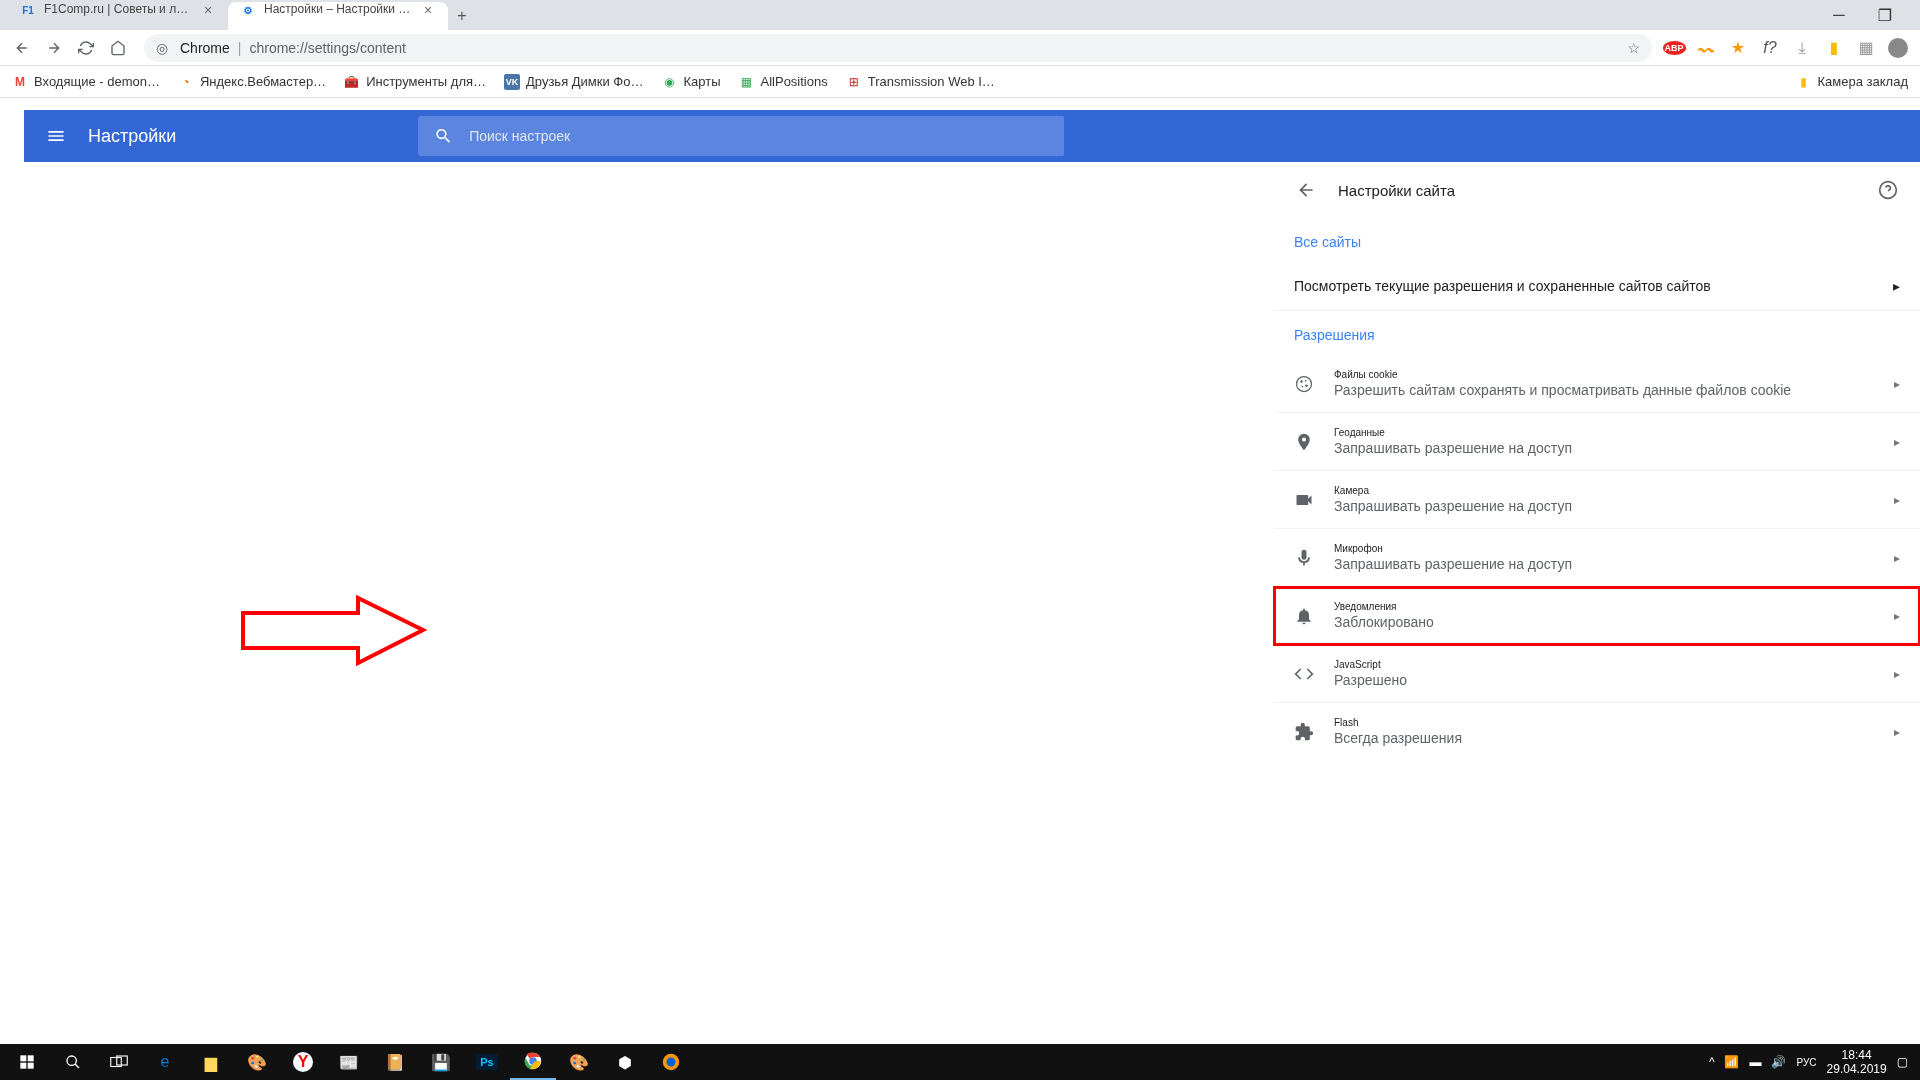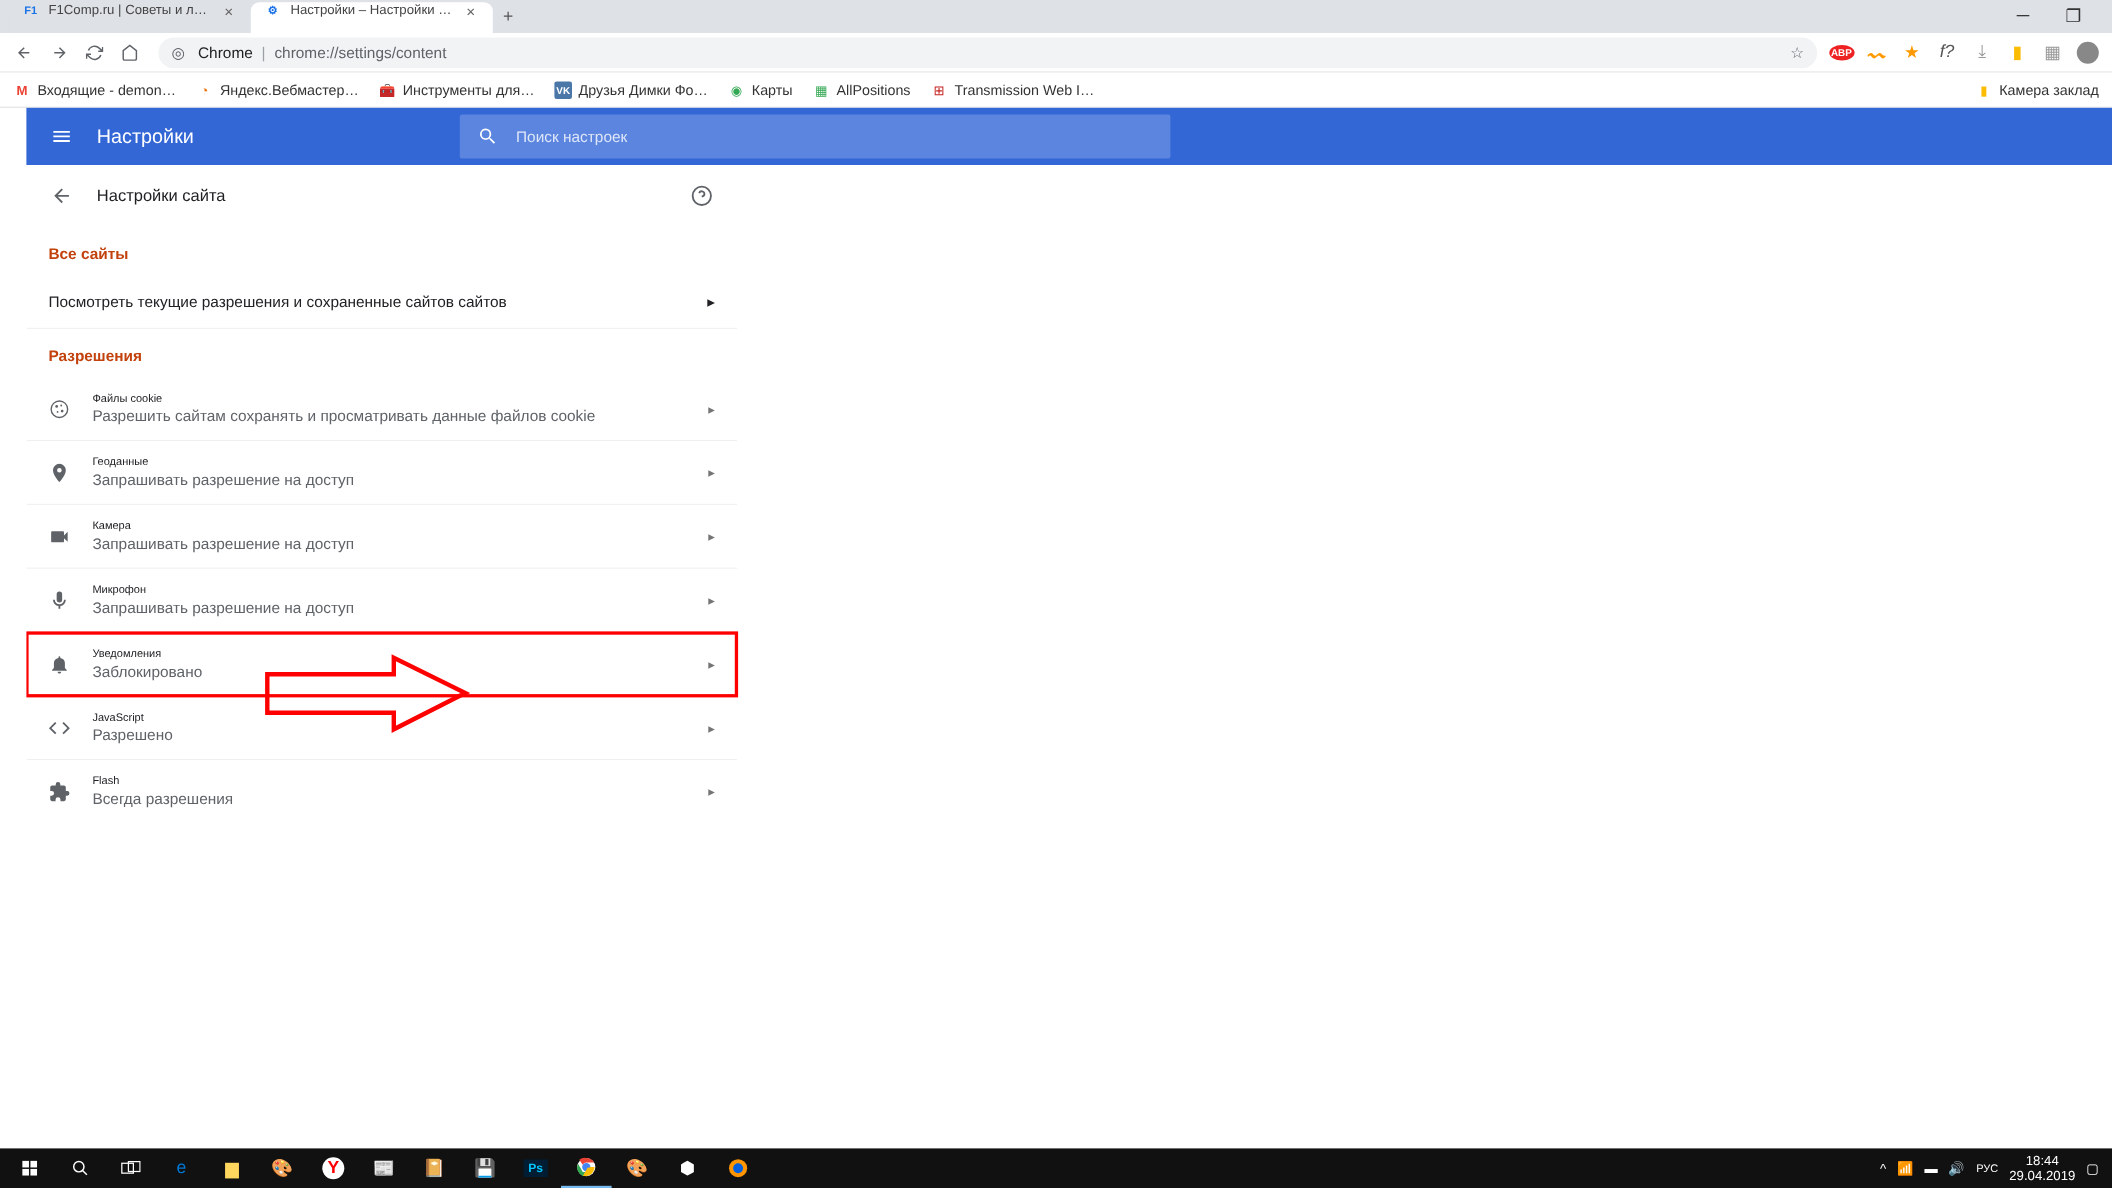--- a/index.html
+++ b/index.html
@@ -23,37 +23,37 @@
     .nav-icons { display: flex; align-items: center; gap: 12px; padding-right: 4px; }
     .nav-icon { width: 20px; height: 20px; display:flex; align-items:center; justify-content:center; }
 
     .bookmarks-bar { height: 32px; background: #fff; display: flex; align-items: center; padding: 0 12px; gap: 18px; border-bottom: 1px solid #e0e0e0; font-size: 13px; color: #333; }
     .bookmark { display: flex; align-items: center; gap: 6px; white-space: nowrap; }
     .bookmark .bm-icon { width: 16px; height: 16px; display:flex; align-items:center; justify-content:center; font-size: 12px; }
     .bookmarks-right { margin-left: auto; display: flex; align-items: center; gap: 8px; }
 
     .page { position: absolute; left: 24px; right: 0; top: 98px; bottom: 36px; background: #fff; }
 
-    .settings-header { height: 52px; background: #3367d6; display: flex; align-items: center; padding: 0 16px; gap: 16px; color: #fff; }
+    .settings-header { height: 52px; background: #3367d6; display: flex; align-items: center; padding: 0 16px; gap: 16px; color: #fff; margin-top: 12px; }
     .menu-btn { width: 32px; height: 32px; display:flex; align-items:center; justify-content:center; }
     .settings-title { font-size: 18px; }
     .search-box { flex: 0 0 646px; margin-left: auto; margin-right: auto; height: 40px; background: rgba(255,255,255,0.2); border-radius: 2px; display: flex; align-items: center; padding: 0 16px; gap: 16px; color: #fff; }
     .search-box input { border: none; background: transparent; color: #fff; font-size: 14px; outline: none; width: 100%; }
     .search-box input::placeholder { color: rgba(255,255,255,0.8); }
     .spacer { flex: 1; }
 
-    .settings-body { background: #fff; height: calc(100% - 52px); display: flex; justify-content: flex-start; overflow: hidden; }
+    .settings-body { background: #fff; height: calc(100% - 52px); display: flex; justify-content: flex-end; overflow: hidden; }
     .settings-card { width: 646px; background: #fff; }
 
     .card-header { height: 56px; display: flex; align-items: center; padding: 0 20px; gap: 20px; }
     .card-header .back-btn { width: 24px; height: 24px; color: #5f6368; display:flex; align-items:center; justify-content:center;}
     .card-header .page-title { font-size: 15px; color: #202124; font-weight: 500;}
     .card-header .help-btn { margin-left: auto; width: 24px; height: 24px; color: #5f6368; display:flex; align-items:center; justify-content:center;}
 
-    .section-label { font-size: 14px; color: #c2410c; padding: 16px 20px 12px; font-weight: bold; }
+    .section-label { font-size: 14px; color: #3b82f6; padding: 16px 20px 12px; }
     .link-row { padding: 16px 20px; display:flex; align-items:center; justify-content: space-between; font-size: 14px; color: #202124; border-bottom: 1px solid #f0f0f0; }
 
     .perm-row { padding: 14px 20px; display:flex; align-items:center; gap: 20px; border-bottom: 1px solid #f0f0f0; position: relative; }
     .perm-row .perm-icon { width: 20px; height: 20px; color: #5f6368; display:flex; align-items:center; justify-content:center;}
     .perm-row .perm-text .perm-title { font-size: 10px; color: #202124; }
     .perm-row .perm-text .perm-sub { font-size: 14px; color: #5f6368; margin-top: 2px;}
     .perm-row .arrow { margin-left: auto; color: #757575; font-size: 12px;}
     .perm-row.highlighted { outline: 3px solid red; outline-offset: -2px; }
 
     .annotation-arrow { position: absolute; left: 238px; top: 593px; width: 190px; height: 75px; z-index: 100; }

